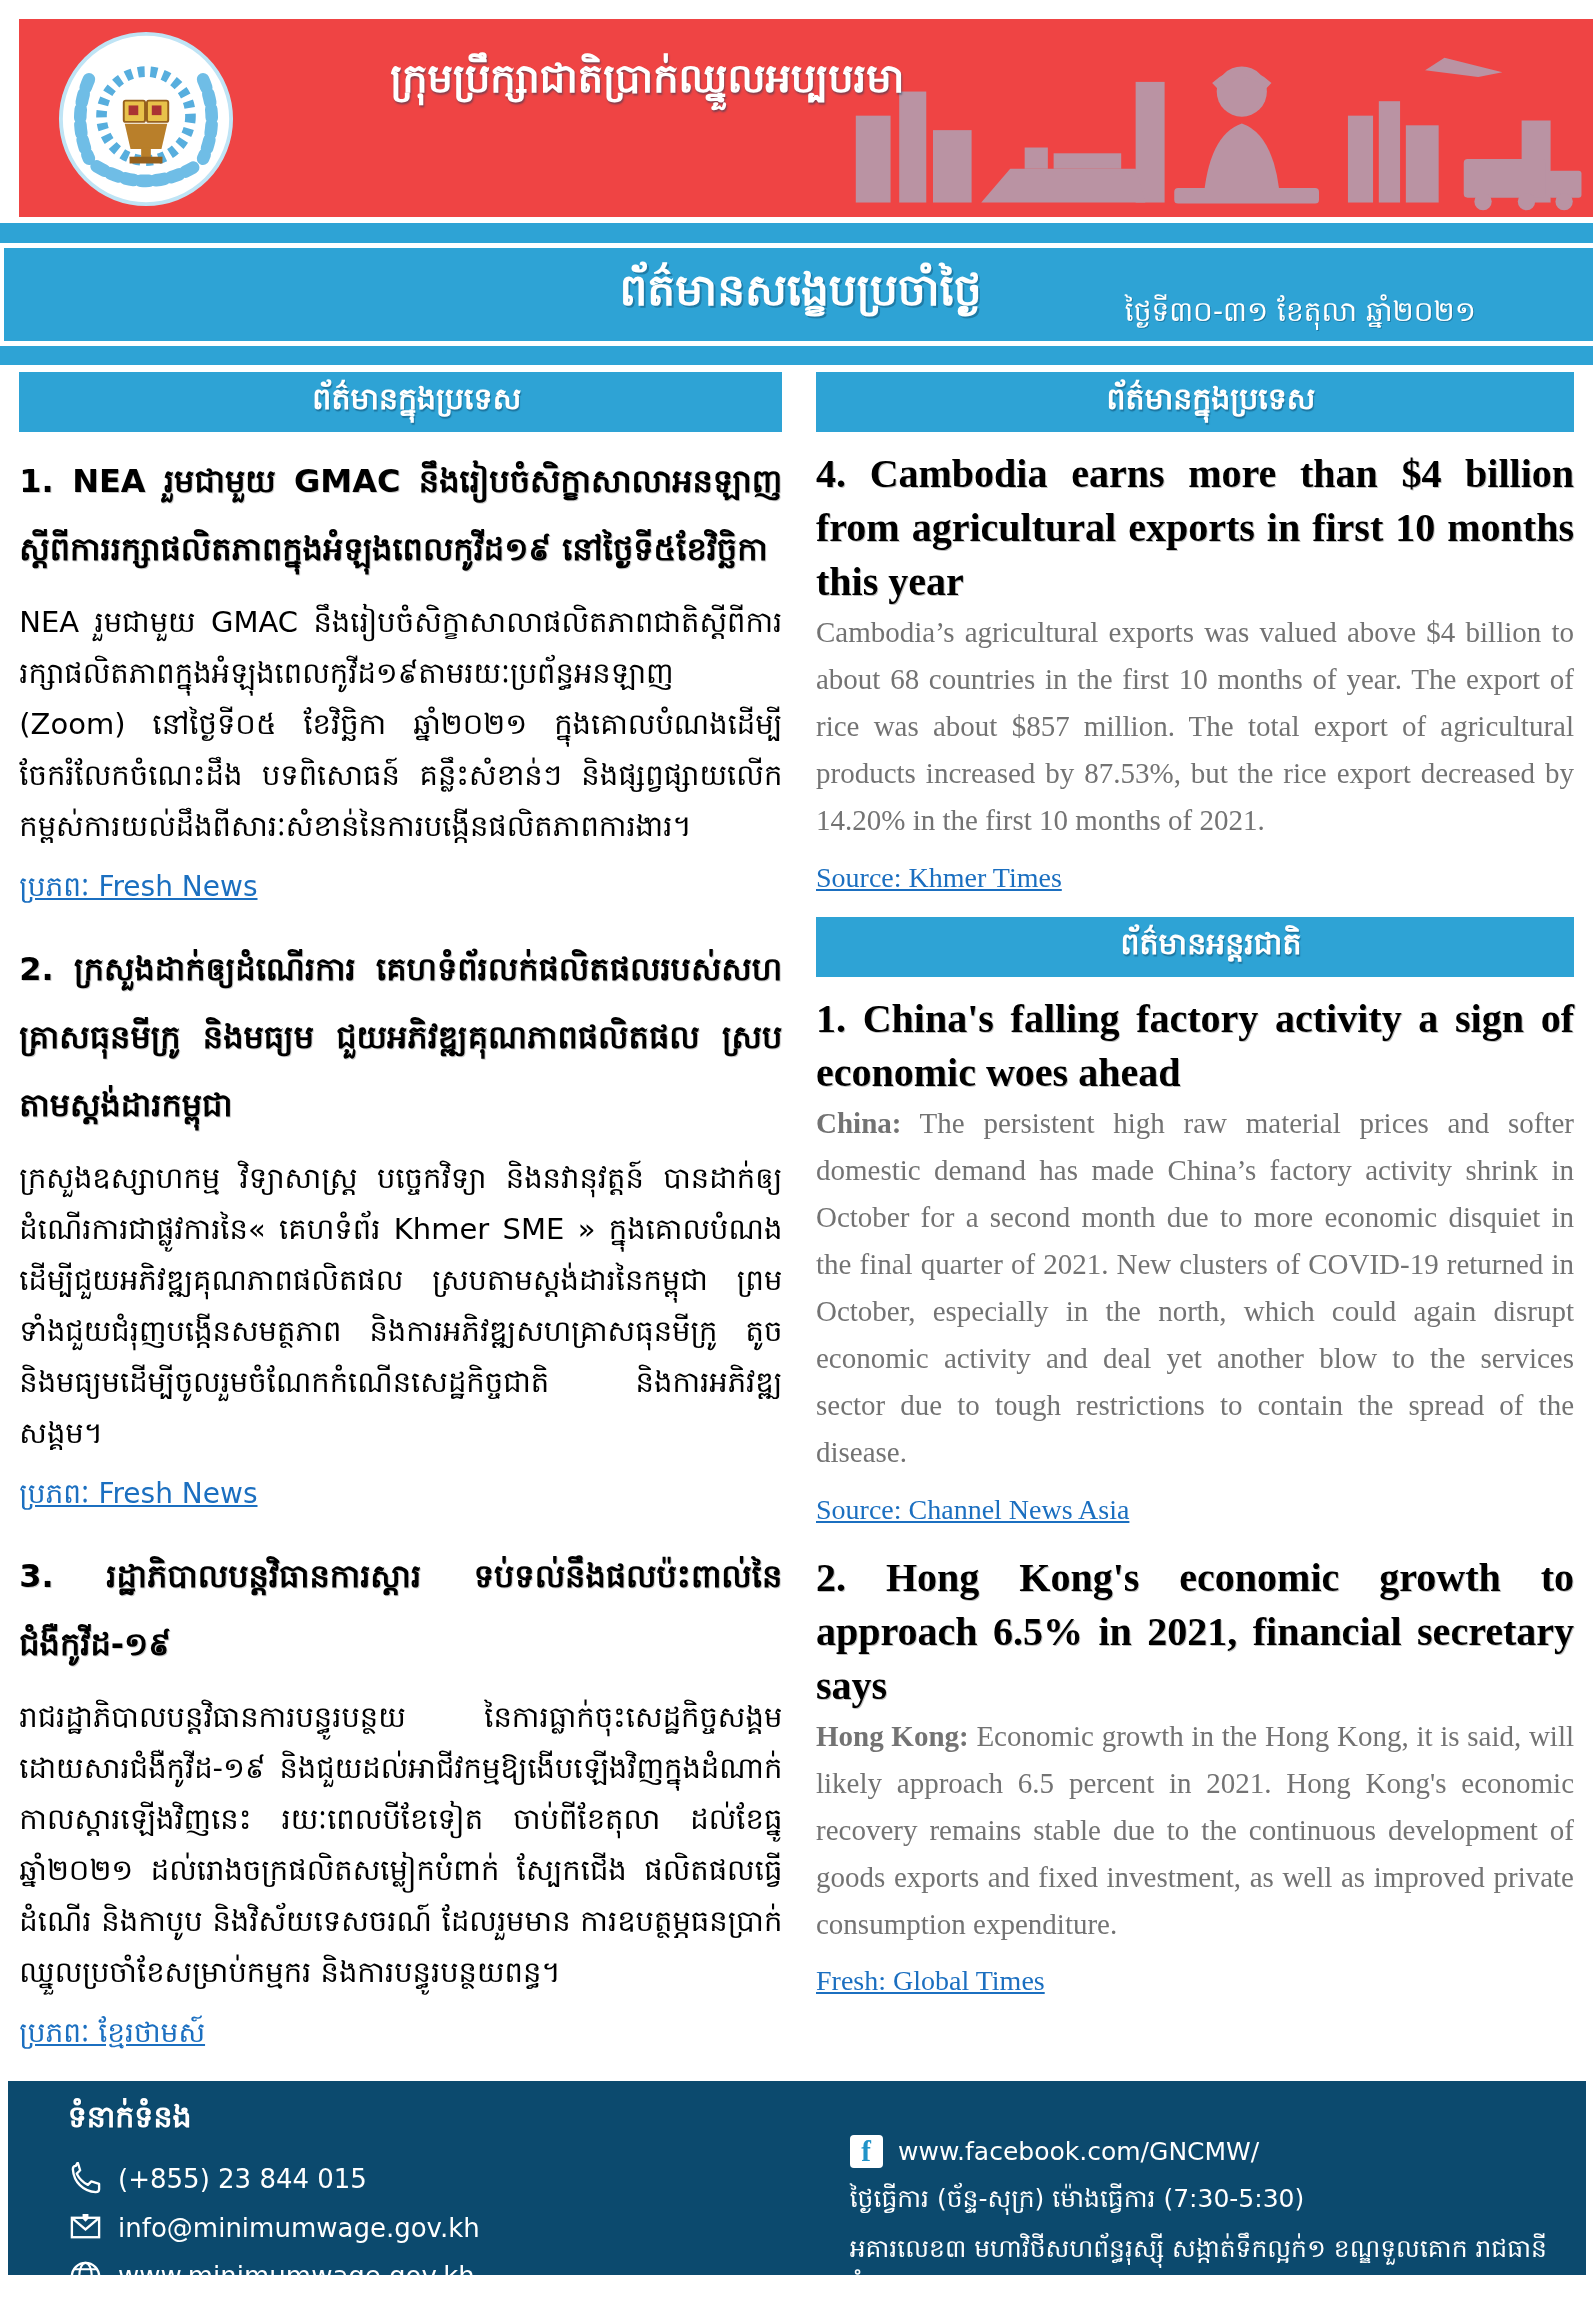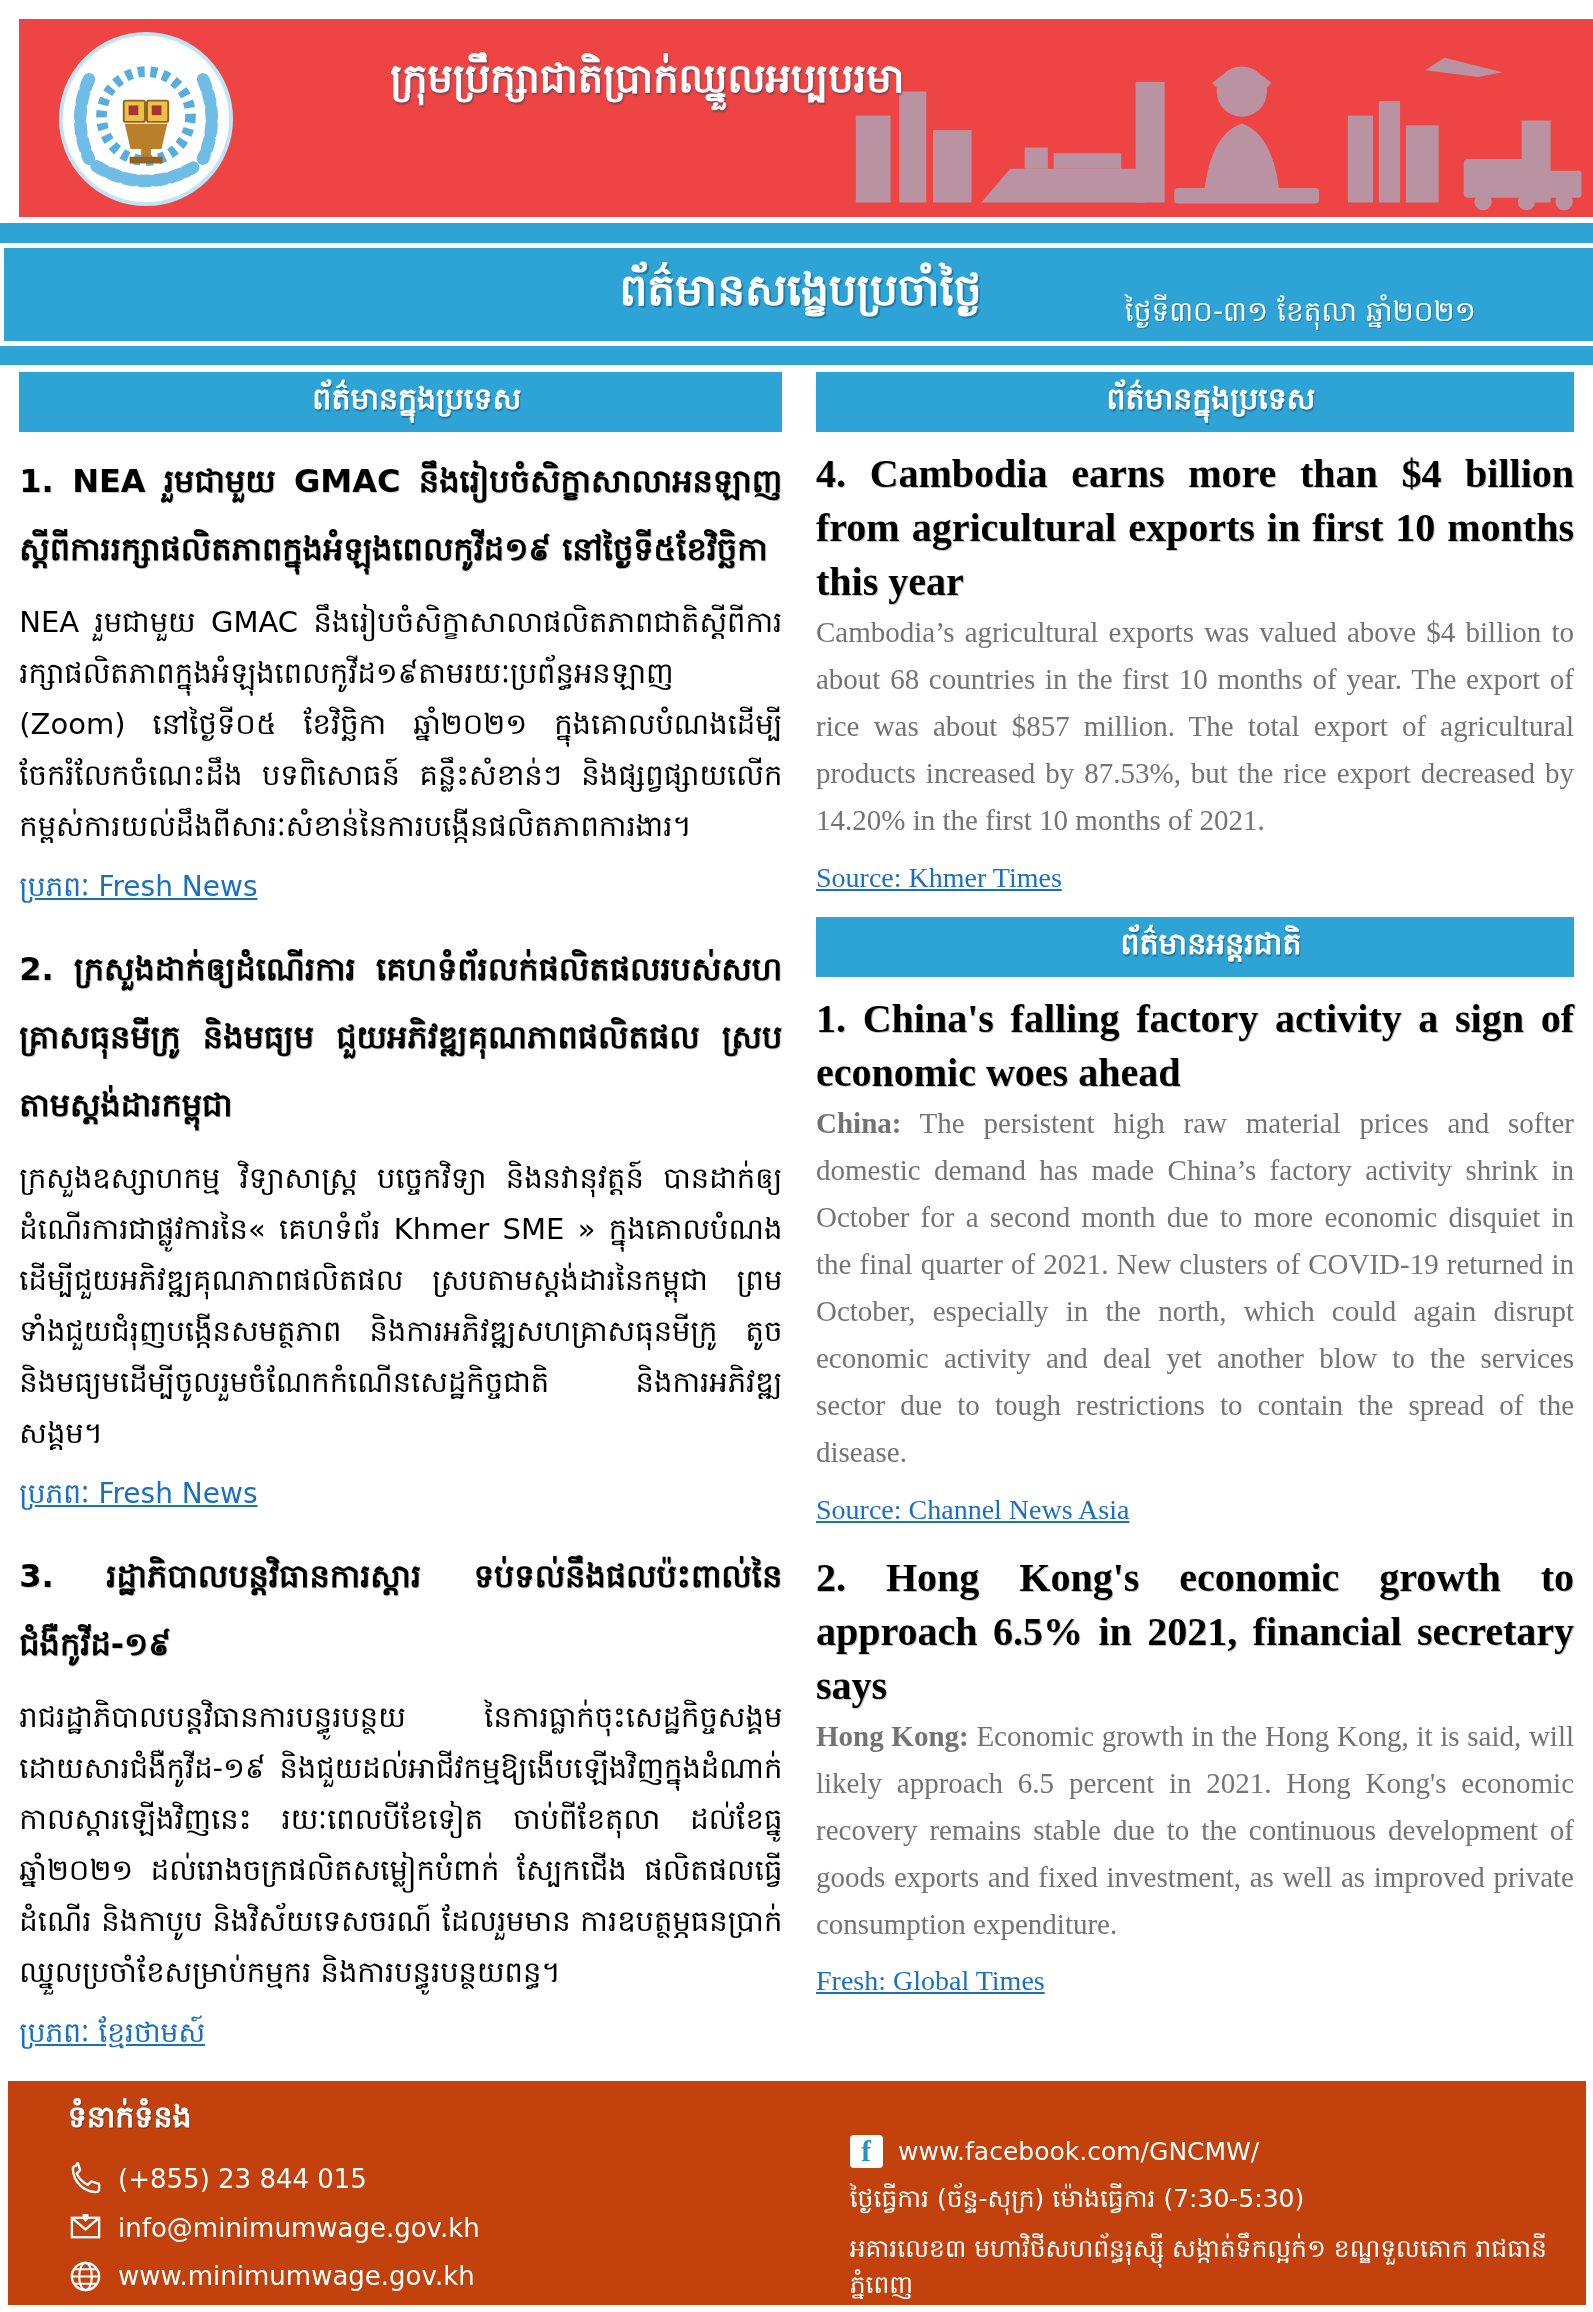--- a/index.html
+++ b/index.html
@@ -69,22 +69,22 @@
   .en-body b { font-weight:bold; }
 
   .source-link {
     display:inline-block; margin-top:17.4px; color:#1b6fc0;
     font-size:28px; text-decoration:underline; cursor:pointer;
   }
   .source-link.en { font-family:"Liberation Serif", serif; }
 
   
   .footer {
-    position:absolute; left:7.7px; top:2081px; width:1578px; height:224px;
-    background:#c2410c; color:#ffffff;
+    position:absolute; left:7.7px; top:2081px; width:1578px; height:194px;
+    background:#0c4a6e; color:#ffffff;
   }
   .footer-left  { position:absolute; left:60px;  top:17.4px; }
   .footer-right { position:absolute; left:842px; top:54px; }
   .footer-heading { font-size:30px; font-weight:bold; margin-bottom:19.3px;
     text-shadow:1px 1px 0 rgba(0,50,80,.4); }
   .footer-row { display:flex; align-items:center; margin-bottom:13.5px; font-size:26px; }
   .footer-row .f-icon { width:35px; height:35px; margin-right:15.4px; flex:0 0 auto; }
   .footer-right .footer-row { font-size:25px; margin-bottom:14.5px; }
   .fb-badge {
     width:33px; height:33px; background:#ffffff; border-radius:3.9px; margin-right:15.4px;

